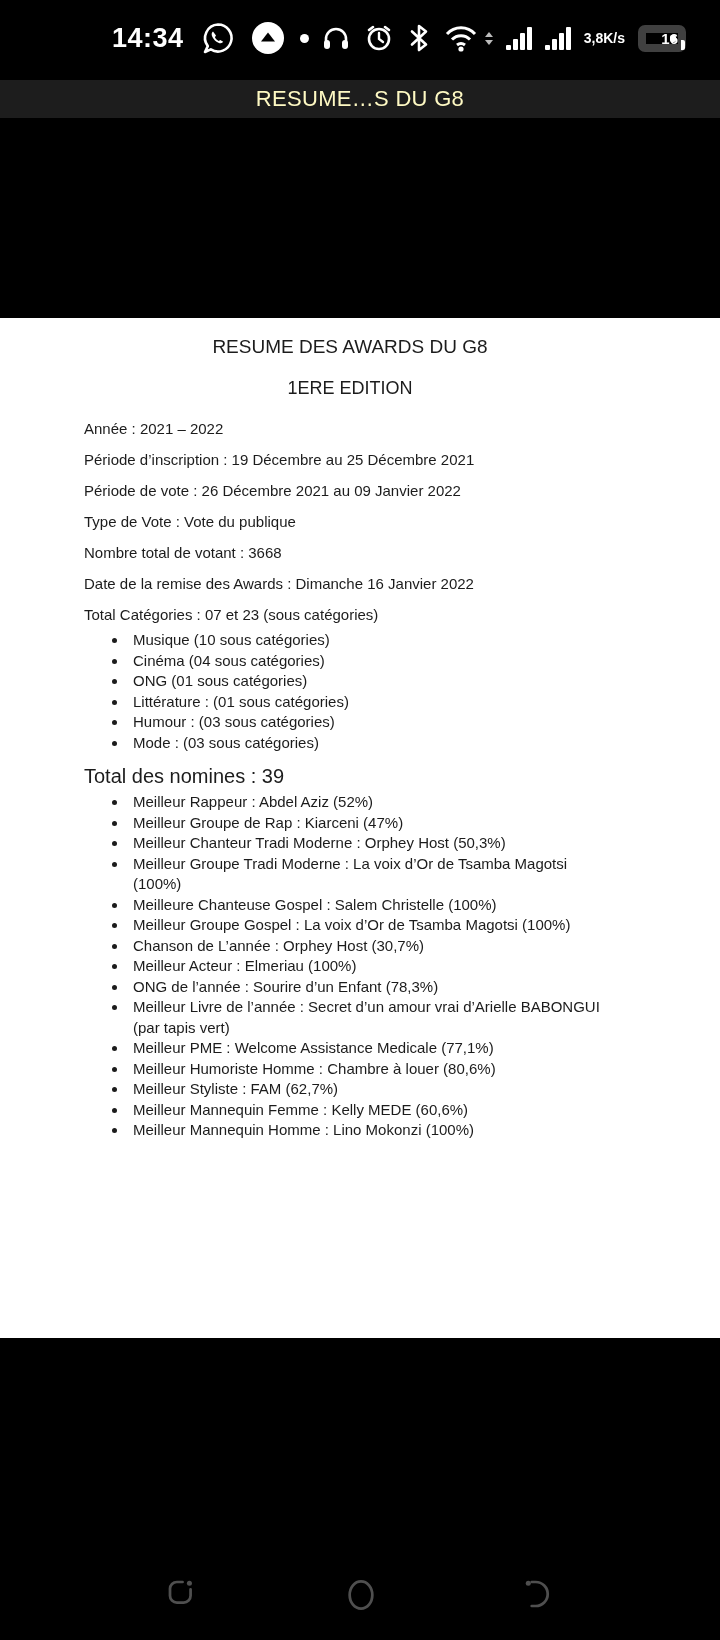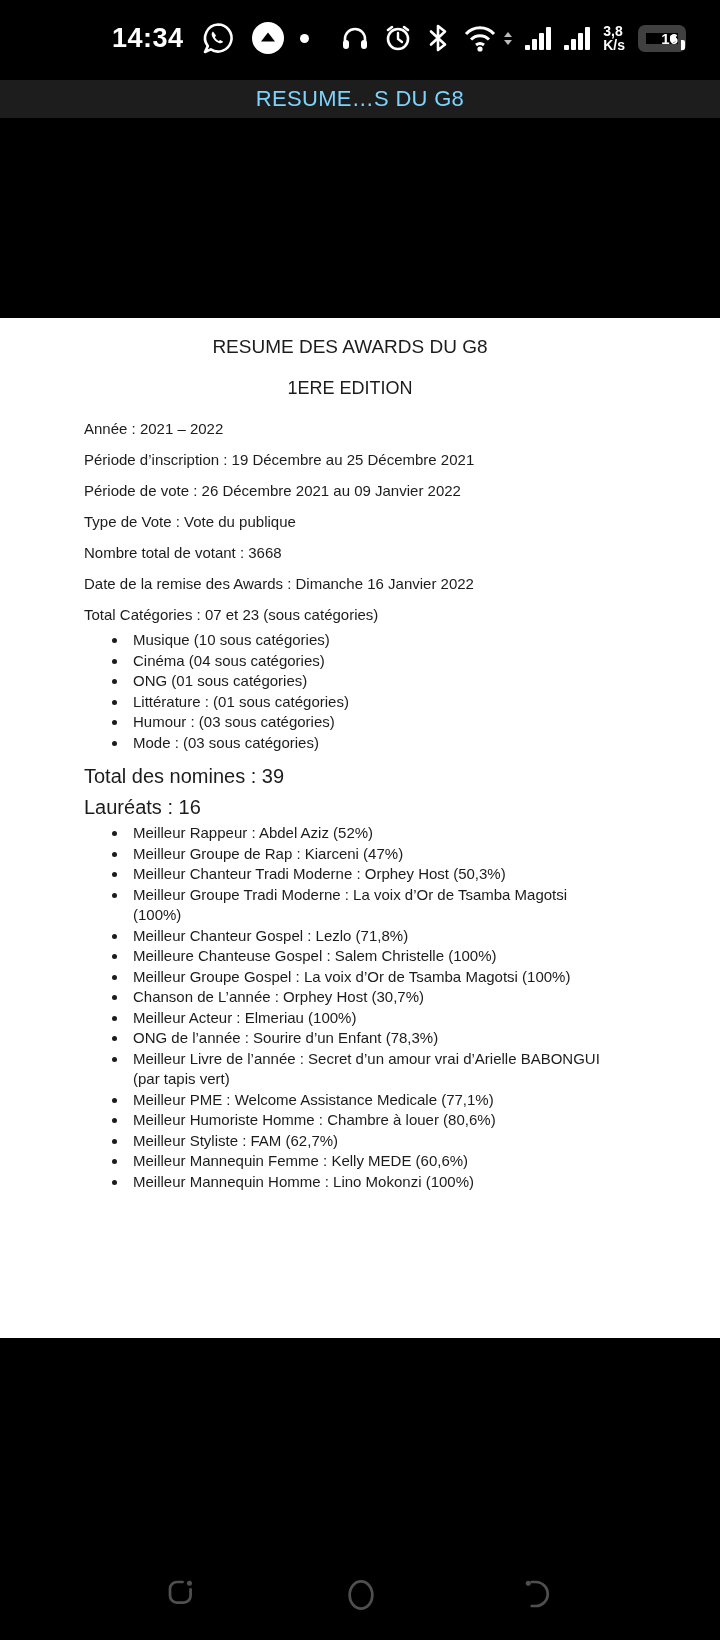--- a/index.html
+++ b/index.html
@@ -22,31 +22,31 @@
   .circle-up{width:32px;height:32px;border-radius:50%;background:#fff;position:relative;}
   .circle-up::after{content:"";position:absolute;left:50%;top:50%;transform:translate(-50%,-60%);
     border-left:7px solid transparent;border-right:7px solid transparent;border-bottom:9px solid #000;}
   .notif-dot{width:9px;height:9px;border-radius:50%;background:#fff;}
   .wifi-arrows{display:flex;flex-direction:column;gap:3px;margin-left:-6px;}
   .wifi-arrows span{width:0;height:0;border-left:4px solid transparent;border-right:4px solid transparent;}
   .arrow-up{border-bottom:5px solid #bbb;}
   .arrow-down{border-top:5px solid #bbb;}
   .sig-group{display:flex;align-items:flex-end;gap:2px;}
   .sig-bar{width:5px;background:#fff;border-radius:1px;}
-  .speed{display:flex;flex-direction:column;align-items:flex-start;line-height:14px;font-size:14px;font-weight:600;}
+  .speed{display:flex;flex-direction:row;align-items:flex-start;line-height:14px;font-size:14px;font-weight:600;}
   .battery{position:relative;width:48px;height:27px;border:8px solid #404040;border-radius:7px;
     display:flex;align-items:center;box-sizing:border-box;justify-content:flex-end;}
   .battery-num{font-size:15px;font-weight:600;margin-left:7px;color:#fff;}
   .battery-fill{position:absolute;right:2px;top:2px;bottom:2px;width:6px;background:#fff;border-radius:2px;}
   .battery-nub{position:absolute;right:-7px;top:7px;width:4px;height:10px;background:#fff;border-radius:0 2px 2px 0;}
   
   .title-bar{
     height:38px;background:#1d1d1d;display:flex;align-items:center;justify-content:center;
   }
-  .title-bar-text{color:#7dd3fc;font-size:22px;letter-spacing:.3px;}
+  .title-bar-text{color:#fef9c3;font-size:22px;letter-spacing:.3px;}
   
   .viewer-blank{height:200px;background:#000;}
   
   .doc-page{
     position:relative;width:720px;height:1020px;background:#fff;
     box-sizing:border-box;padding:18px 104px 0 84px;color:#1c1c1c;
   }
   .doc-title{font-size:19px;text-align:center;line-height:22px;margin:0;font-weight:400;}
   .doc-subtitle{font-size:18px;text-align:center;line-height:22px;margin:19px 0 0 0;font-weight:400;}
   .doc-meta{margin-top:14px;}
@@ -160,29 +160,27 @@
 
   <li>Musique (10 sous catégories)</li>
       <li>Cinéma (04 sous catégories)</li>
       <li>ONG (01 sous catégories)</li>
       <li>Littérature : (01 sous catégories)</li>
       <li>Humour : (03 sous catégories)</li>
       <li>Mode : (03 sous catégories)</li>
     </ul>
 
   <p class="doc-para totals">Total des nomines : 39</p>
-  <p class="doc-para">Lauréats : 16</p>
 
   <ul class="doc-list laureates">
 
   <li>Meilleur Rappeur : Abdel Aziz (52%)</li>
       <li>Meilleur Groupe de Rap : Kiarceni (47%)</li>
       <li>Meilleur Chanteur Tradi Moderne : Orphey Host (50,3%)</li>
       <li>Meilleur Groupe Tradi Moderne : La voix d’Or de Tsamba Magotsi (100%)</li>
-      <li>Meilleur Chanteur Gospel : Lezlo (71,8%)</li>
       <li>Meilleure Chanteuse Gospel : Salem Christelle (100%)</li>
       <li>Meilleur Groupe Gospel : La voix d’Or de Tsamba Magotsi (100%)</li>
       <li>Chanson de L’année : Orphey Host (30,7%)</li>
       <li>Meilleur Acteur : Elmeriau (100%)</li>
       <li>ONG de l’année : Sourire d’un Enfant (78,3%)</li>
       <li>Meilleur Livre de l’année : Secret d’un amour vrai d’Arielle BABONGUI (par tapis vert)</li>
       <li>Meilleur PME : Welcome Assistance Medicale (77,1%)</li>
       <li>Meilleur Humoriste Homme : Chambre à louer (80,6%)</li>
       <li>Meilleur Styliste : FAM (62,7%)</li>
       <li>Meilleur Mannequin Femme : Kelly MEDE (60,6%)</li>

